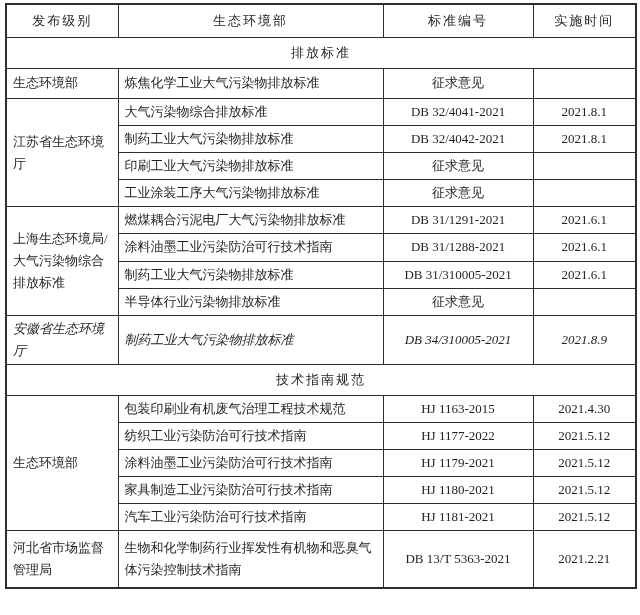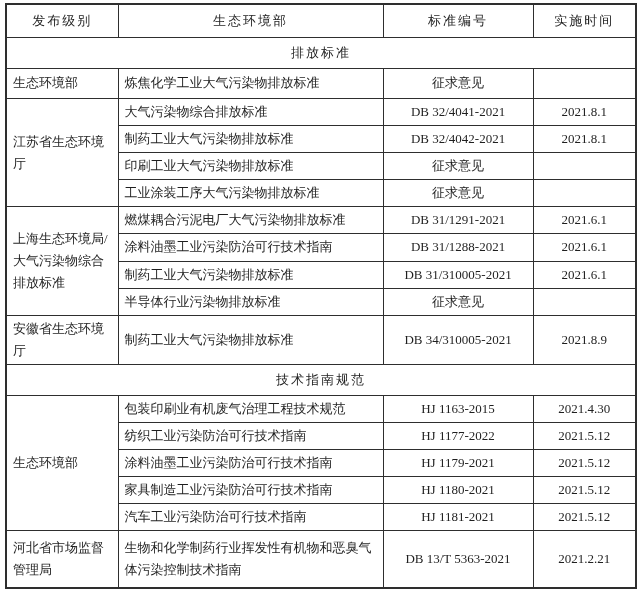--- a/index.html
+++ b/index.html
@@ -55,21 +55,21 @@
   }
   td.name {
     text-align: left;
     padding: 2px 10px;
   }
   td.code, td.date {
     text-align: center;
   }
   tr.row       { height: 27px; }
   tr.row-md    { height: 30px; }
-  tr.row-lg    { height: 45px; }
+  tr.row-lg    { height: 45px; font-style: italic; }
   tr.row-xl    { height: 57px; }
 </style>
 </head>
 <body>
 
 <div class="page">
   <table class="standards">
     <colgroup>
       <col style="width:112px">
       <col style="width:265px">

